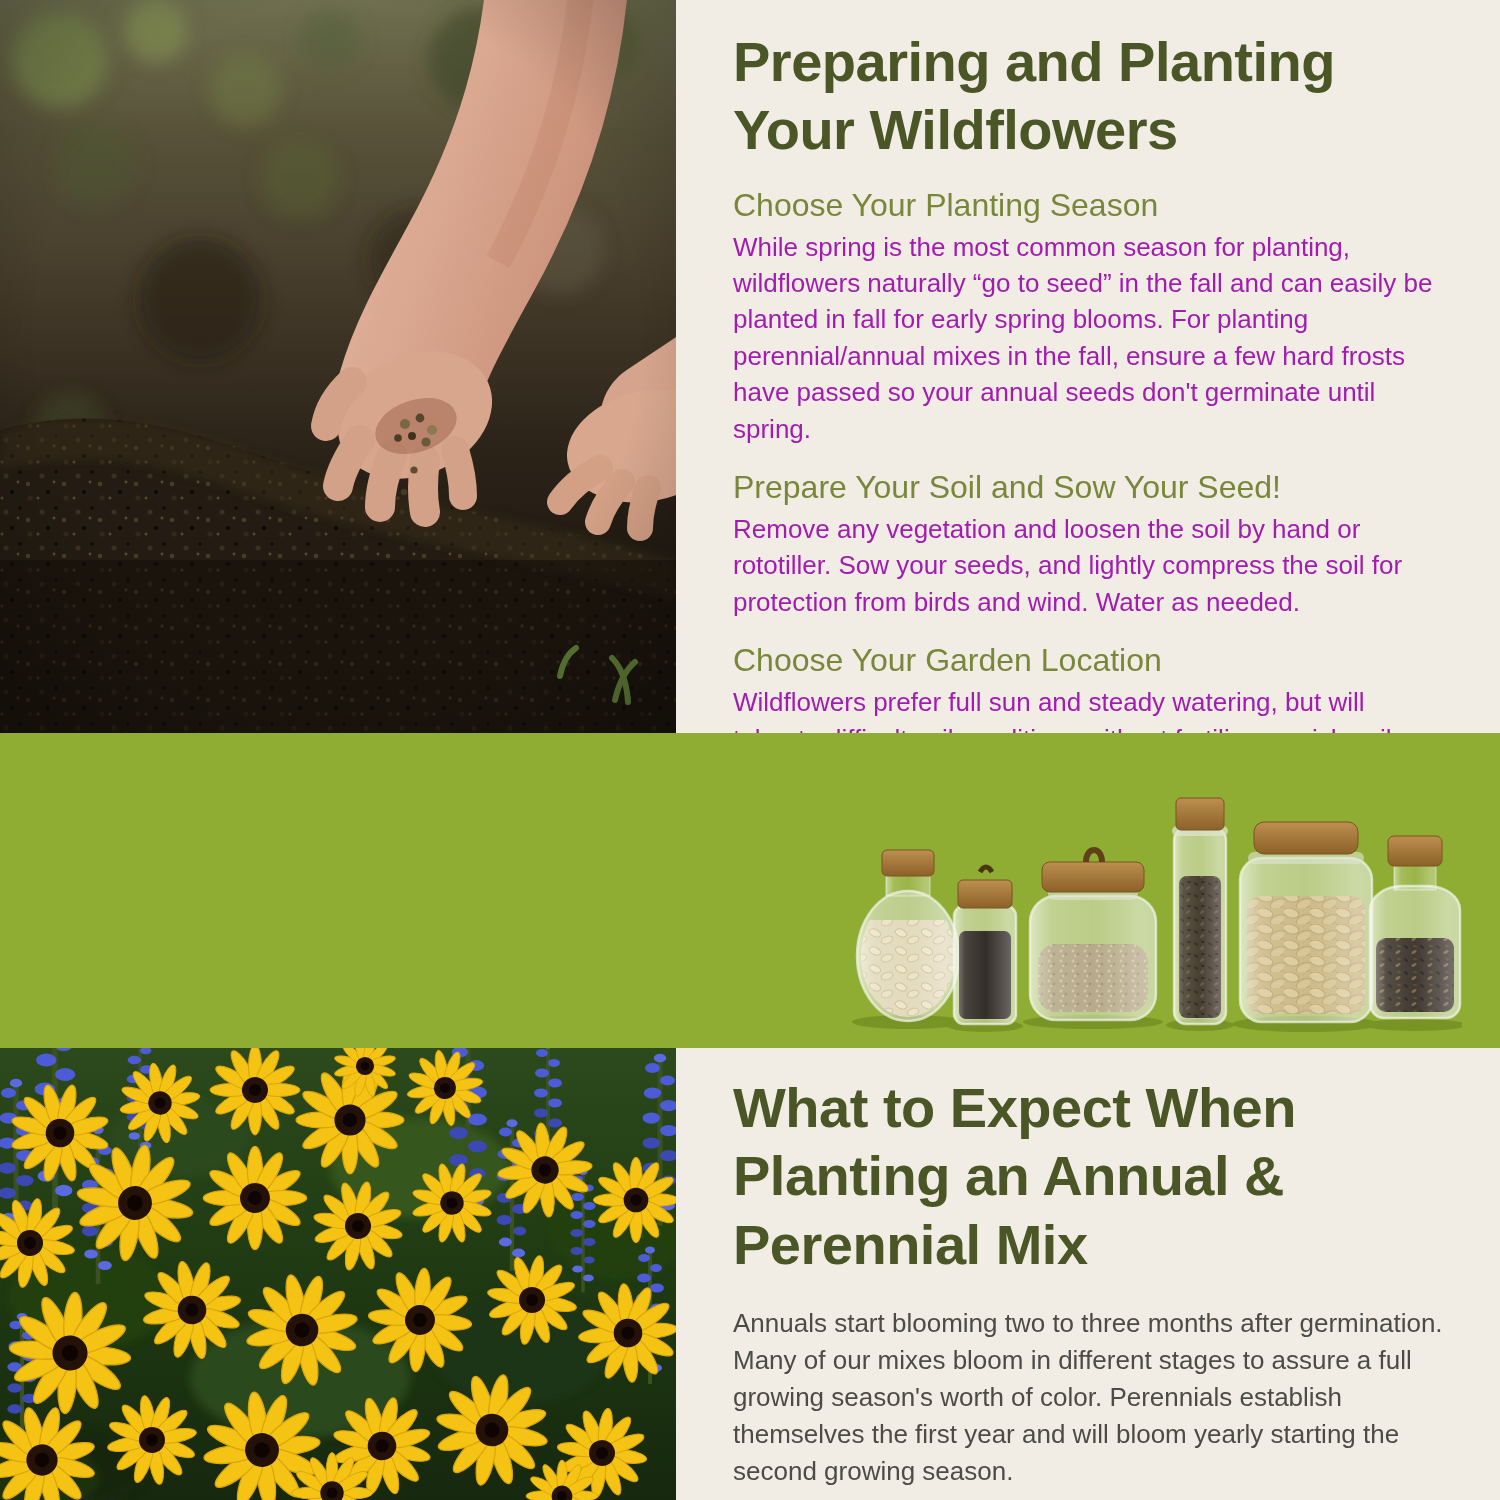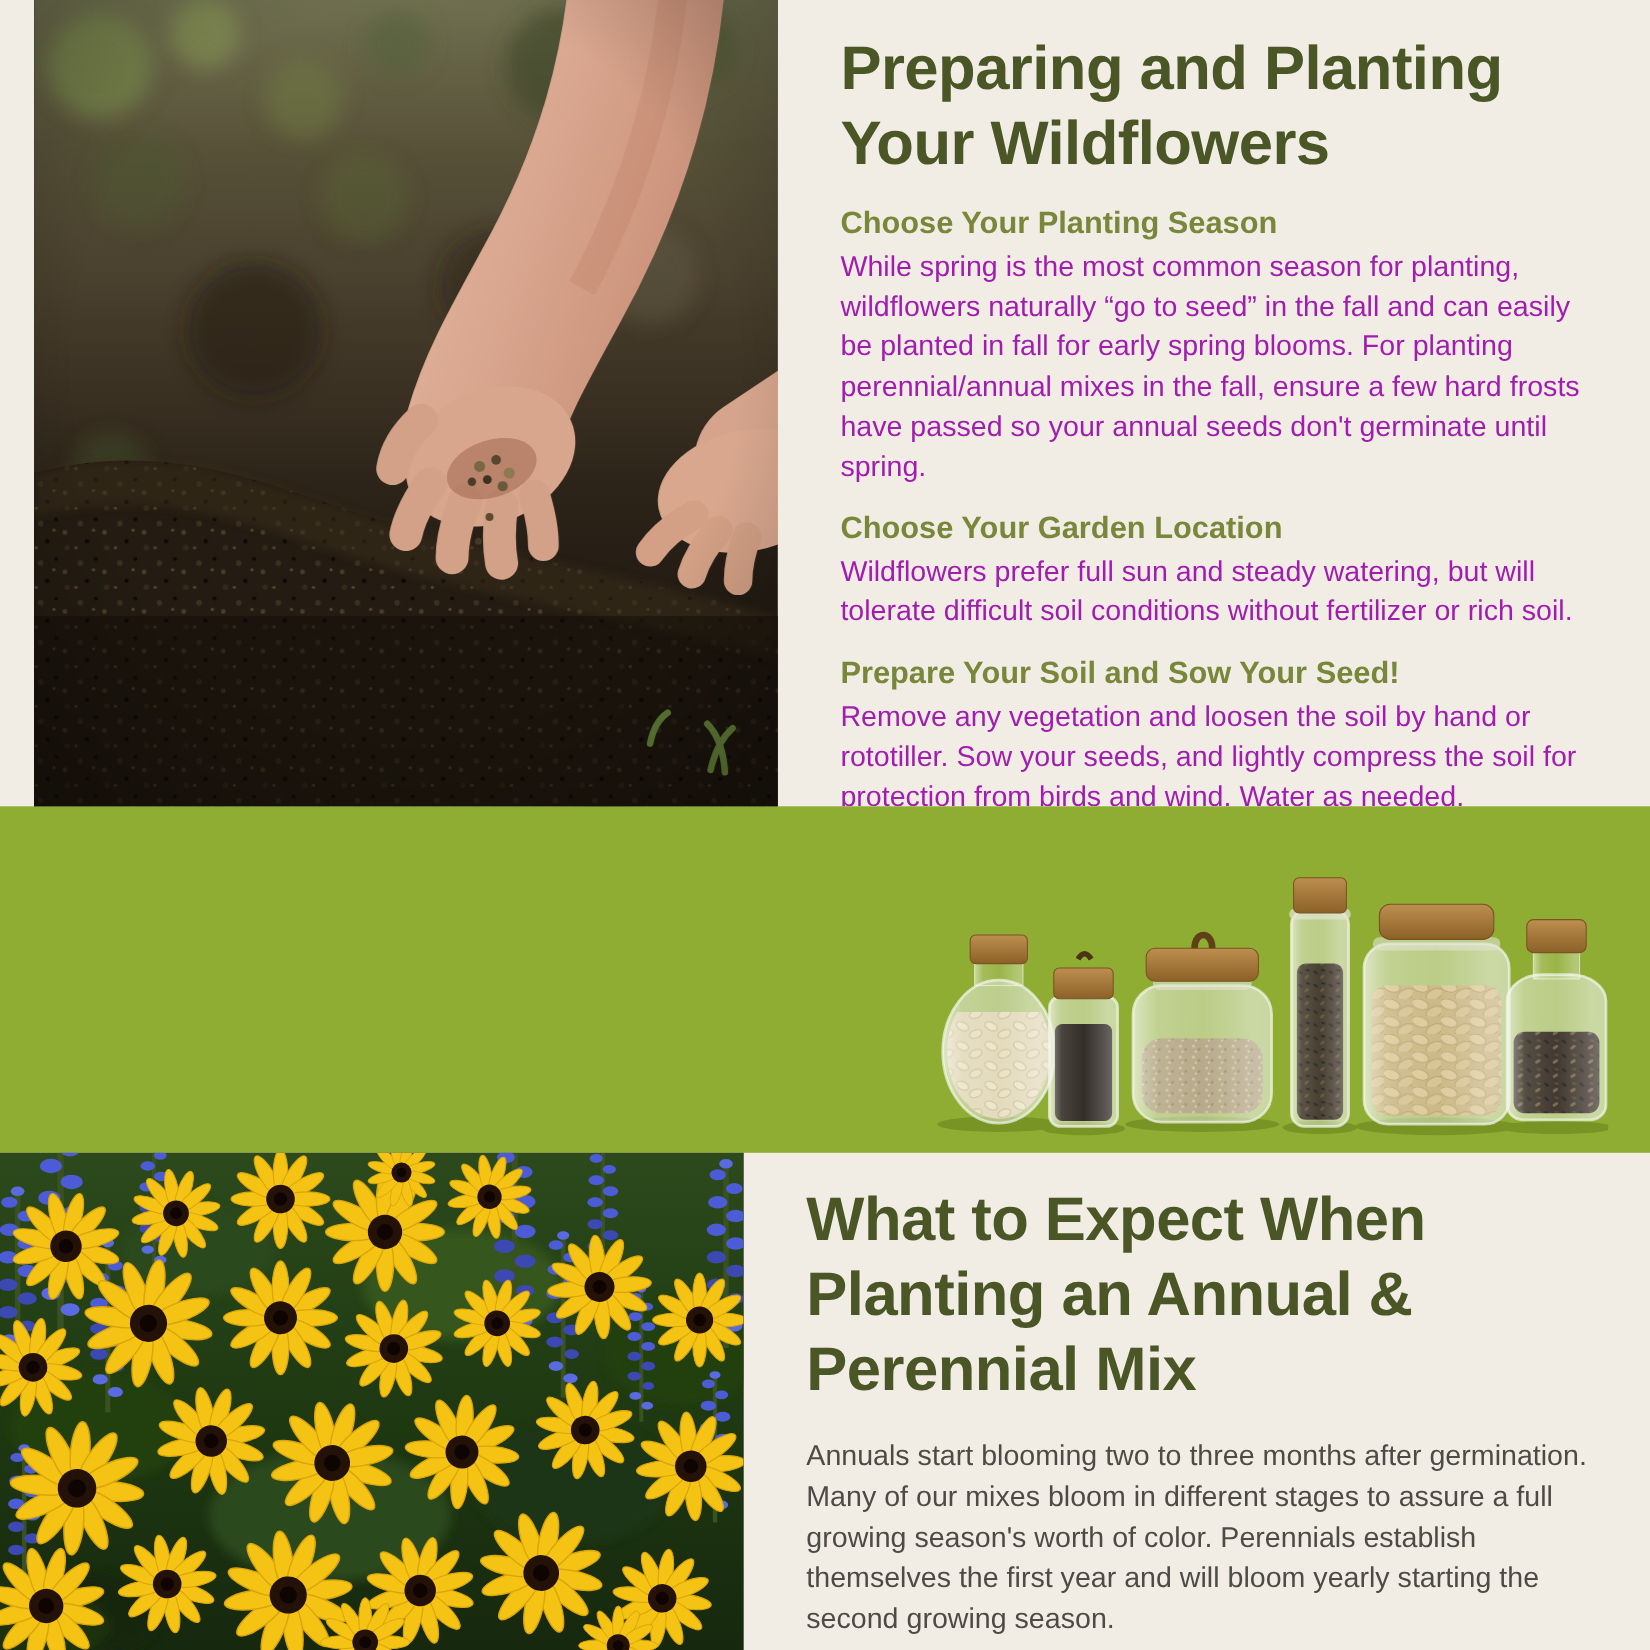--- a/index.html
+++ b/index.html
@@ -1,31 +1,31 @@
 <!DOCTYPE html>
 <html><head>
 <meta charset="utf-8">
 <style>
   html,body{margin:0;padding:0;background:#ddd;}
   .canvas{
     position:relative;width:1500px;height:1500px;overflow:hidden;
     background:#f1ede5;font-family:"Liberation Sans",sans-serif;
   }
   .row{display:flex;}
-  .row.top{height:733px;margin-left:31px;}
+  .row.top{height:733px;}
   .row.bottom{height:452px;}
   .photo{flex:0 0 676px;width:676px;position:relative;overflow:hidden;background:#2a2218;}
   .photo svg{display:block;}
   .panel{flex:1 1 auto;background:#f1ede5;overflow:hidden;}
   .panel.top-right{padding:28px 38px 0 57px;}
   .panel.top-right h1{
     margin:0 0 8px 0;font-size:56px;line-height:1.22;font-weight:bold;
     color:#4a5626;letter-spacing:-0.5px;max-width:700px;
   }
-  .sec h3{margin:22px 0 5px 0;font-size:28px;font-weight:bold;color:#78873a;}
+  .sec h3{margin:22px 0 5px 0;font-size:32px;font-weight:normal;color:#78873a;}
   .sec p{margin:0;font-size:26px;line-height:1.4;color:#a21caf;max-width:712px;}
   .band{position:relative;height:315px;background:#8fad32;overflow:hidden;}
   .band-text{position:absolute;left:95px;top:52px;max-width:670px;}
   .band-text h2{margin:0 0 40px 0;font-size:58px;font-weight:bold;color:#f7f5ec;letter-spacing:-0.5px;}
   .band-text p{margin:0;font-size:26px;line-height:1.5;color:#f5f3e8;}
   .jars{position:absolute;right:38px;bottom:10px;}
   .panel.bottom-right{padding:26px 38px 12px 57px;}
   .panel.bottom-right h2{
     margin:0 0 26px 0;font-size:56px;line-height:1.22;font-weight:bold;
     color:#4a5626;letter-spacing:-0.5px;max-width:645px;
@@ -147,27 +147,27 @@
 
     <div class="panel top-right">
       <h1>Preparing and Planting Your Wildflowers</h1>
 
       <div class="sec">
         <h3>Choose Your Planting Season</h3>
         <p>While spring is the most common season for planting, wildflowers naturally “go to seed” in the fall and can easily be planted in fall for early spring blooms. For planting perennial/annual mixes in the fall, ensure a few hard frosts have passed so your annual seeds don't germinate until spring.</p>
       </div>
 
       <div class="sec">
+        <h3>Prepare Your Soil and Sow Your Seed!</h3>
+        <p>Remove any vegetation and loosen the soil by hand or rototiller. Sow your seeds, and lightly compress the soil for protection from birds and wind. Water as needed.</p>
+      </div>
+
+      <div class="sec">
         <h3>Choose Your Garden Location</h3>
         <p>Wildflowers prefer full sun and steady watering, but will tolerate difficult soil conditions without fertilizer or rich soil.</p>
-      </div>
-
-      <div class="sec">
-        <h3>Prepare Your Soil and Sow Your Seed!</h3>
-        <p>Remove any vegetation and loosen the soil by hand or rototiller. Sow your seeds, and lightly compress the soil for protection from birds and wind. Water as needed.</p>
       </div>
     </div>
   </div>
 
   <div class="band">
     <div class="band-text">
     </div>
 
     <svg class="jars" width="620" height="290" viewBox="0 0 620 290">
       <defs>

